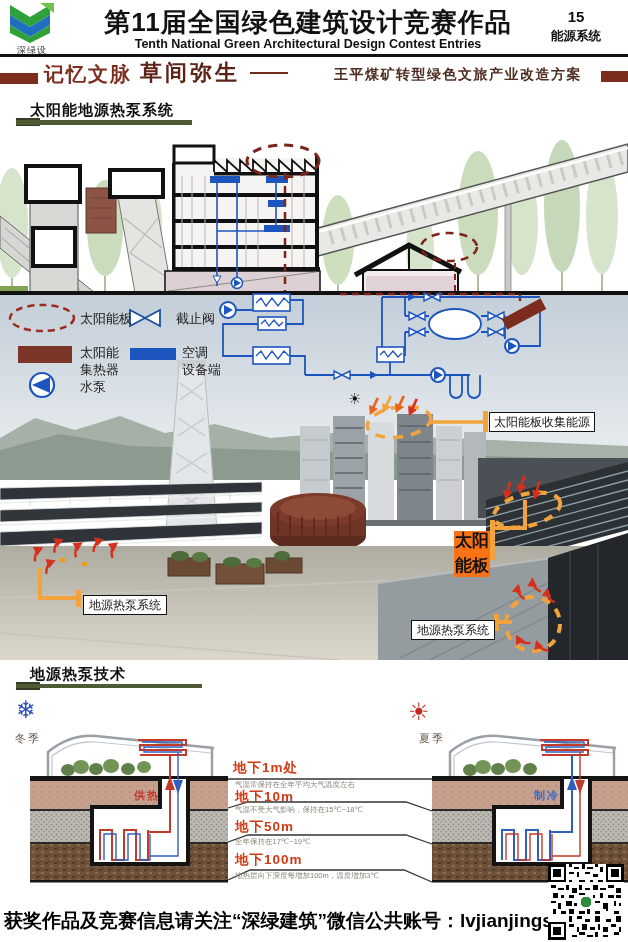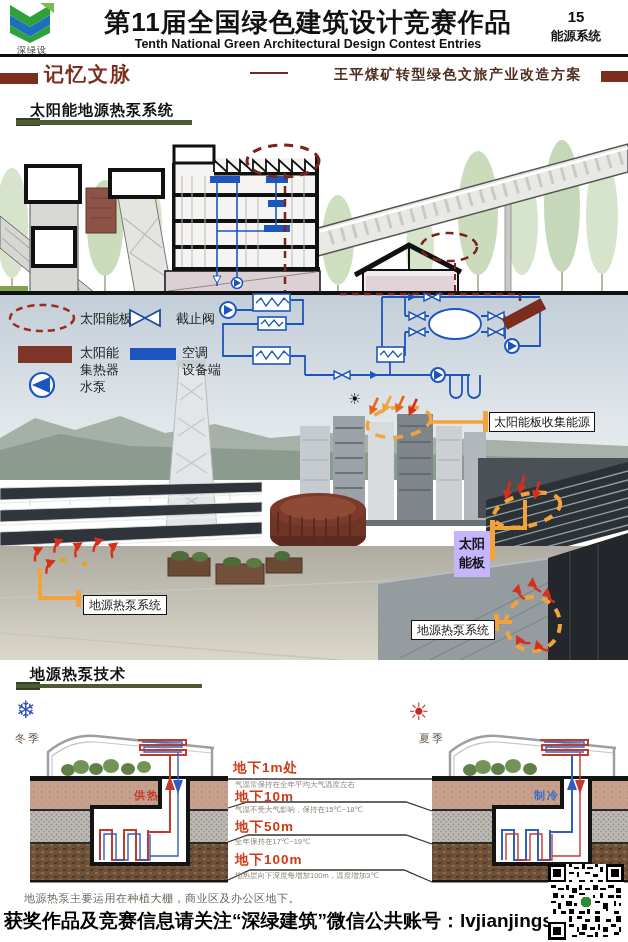--- a/index.html
+++ b/index.html
@@ -21,21 +21,21 @@
   .banner-sub{left:334px;top:66px;font-size:14px;font-weight:700;color:#4f2d20;letter-spacing:1.5px;white-space:nowrap;}
   
   .sec-title{font-size:15px;font-weight:800;letter-spacing:1px;color:#101010;}
   .sec-underline{background:#4d5a33;height:5px;}
   .sec-nub{background:#333f22;height:8px;}
   
   .leg{font-size:13px;color:#1a1a1a;white-space:nowrap;}
   
   .callout-box{background:#fff;border:1.5px solid #111;display:flex;align-items:center;justify-content:center;
                font-size:12px;white-space:nowrap;}
-  .panel-label{background:#c4b5fd;color:#111;font-size:13px;font-weight:700;text-align:center;
+  .panel-label{background:#f97316;color:#111;font-size:17px;font-weight:700;text-align:center;
                display:flex;flex-direction:column;justify-content:center;line-height:1.45;}
   .sun-small{font-size:15px;color:#111;}
   
   .para{font-size:8.5px;line-height:1.45;color:#77705f;text-align:justify;}
   .season-icon{font-size:24px;line-height:1;}
   .season-label{width:36px;text-align:center;font-size:11px;font-weight:400;color:#6b5c4c;letter-spacing:2px;}
   .flow-label{font-size:11px;font-weight:800;letter-spacing:2px;}
   .depth-title{font-size:13.5px;font-weight:800;color:#d03b16;letter-spacing:1px;white-space:nowrap;}
   .depth-desc{font-size:7.5px;color:#8a8476;white-space:nowrap;}
   .note{font-size:11px;color:#6d675c;letter-spacing:0.5px;white-space:nowrap;}
@@ -56,20 +56,21 @@
   </div>
   <div class="abs logo-text">深绿设</div>
   <div class="abs title-cn">第11届全国绿色建筑设计竞赛作品</div>
   <div class="abs title-en">Tenth National Green Architectural Design Contest Entries</div>
   <div class="abs entry-num">15</div>
   <div class="abs entry-cat">能源系统</div>
 
   <div class="abs bar" style="left:0;top:73px;width:38px"></div>
   <div class="abs bar" style="left:601px;top:71px;width:27px"></div>
   <div class="abs banner-tag">记忆文脉</div>
+  <div class="abs banner-title">草间弥生</div>
   <div class="abs banner-dash">——</div>
   <div class="abs sec-title" style="left:30px;top:101px">太阳能地源热泵系统</div>
 
   <div class="abs banner-sub">王平煤矿转型绿色文旅产业改造方案</div>
   <div class="abs sec-nub" style="left:16px;top:118px;width:24px"></div>
   <div class="abs sec-underline" style="left:16px;top:120px;width:176px"></div>
 
   <svg class="abs" style="left:0;top:128px" width="628" height="532" viewBox="0 0 628 532">
     <defs>
       <linearGradient id="skyg" x1="0" y1="0" x2="0" y2="1">
@@ -473,21 +474,20 @@
 
   <div class="abs depth-title" style="left:233px;top:759px">地下1m处</div>
   <div class="abs depth-desc" style="left:235px;top:780px">气温常保持在全年平均大气温度左右</div>
   <div class="abs depth-title" style="left:235px;top:788px">地下10m</div>
   <div class="abs depth-desc" style="left:235px;top:805px">气温不受大气影响，保持在15℃~18℃</div>
   <div class="abs depth-title" style="left:235px;top:818px">地下50m</div>
   <div class="abs depth-desc" style="left:235px;top:837px">全年保持在17℃~19℃</div>
   <div class="abs depth-title" style="left:235px;top:851px">地下100m</div>
   <div class="abs depth-desc" style="left:235px;top:871px">地热层向下深度每增加100m，温度增加3℃</div>
 
-  <div class="abs note" style="left:24px;top:891px">地源热泵主要运用在种植大棚，商业区及办公区地下。</div>
 
   <div class="abs footer-text" style="left:4px;top:908px">获奖作品及竞赛信息请关注“深绿建筑”微信公共账号：lvjianjingsai</div>
 
   <svg class="abs" style="left:547px;top:864px" width="78" height="76" viewBox="0 0 29 29" shape-rendering="crispEdges">
     <rect x="0" y="0" width="29" height="29" fill="#fff"></rect>
     <g fill="#000">
       <rect x="0" y="0" width="7" height="7"></rect>
         <rect x="22" y="0" width="7" height="7"></rect>
         <rect x="0" y="22" width="7" height="7"></rect>
       <rect x="8" y="0" width="1" height="1"></rect>

